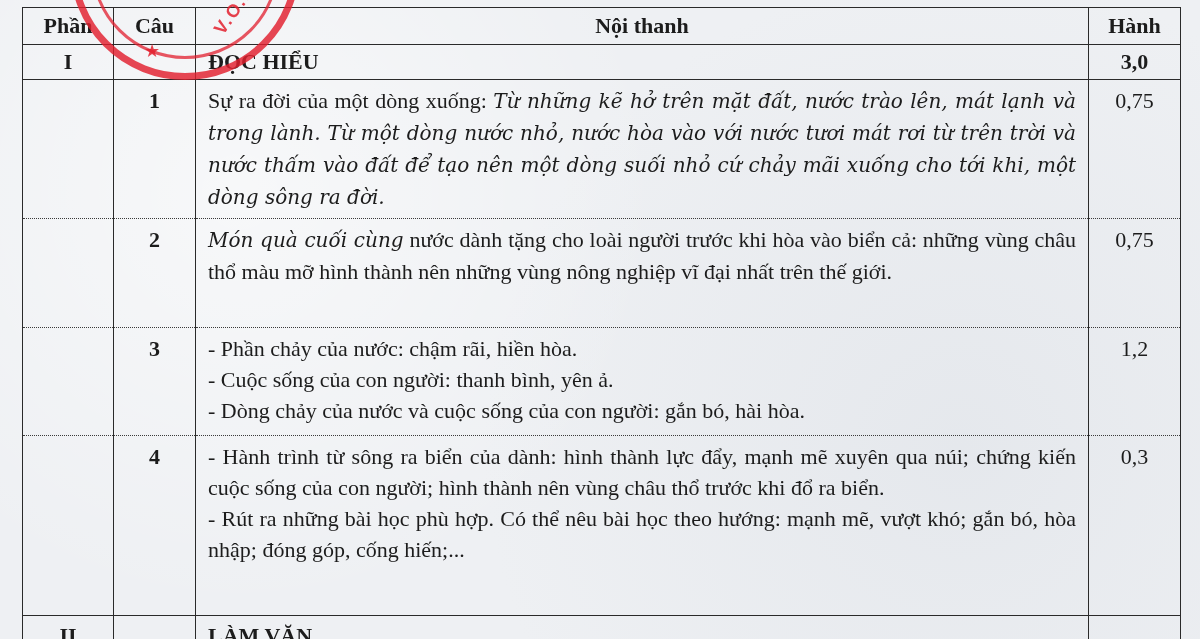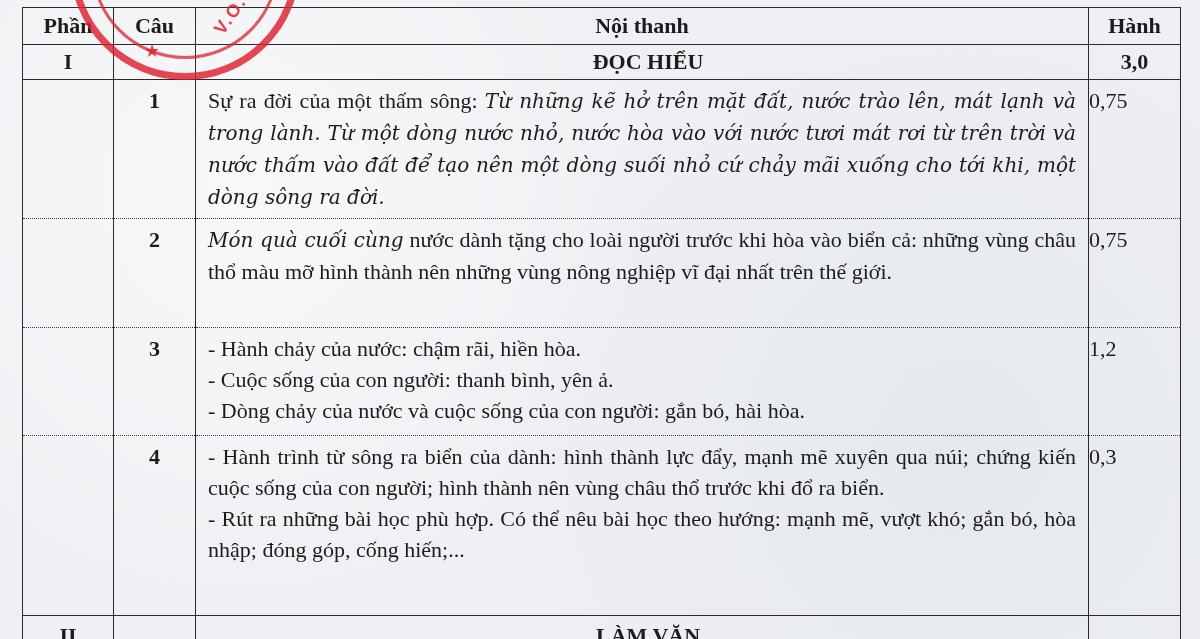--- a/index.html
+++ b/index.html
@@ -88,21 +88,20 @@
       font-size: 22px;
       text-align: center;
       vertical-align: middle;
     }
     tr.section-row td {
       border-bottom: 1.5px solid #2a2a2a;
       height: 34px;
       font-size: 22px;
       font-weight: bold;
       vertical-align: middle;
-      text-align: center;
     }
     tr.section-row td.center { text-align: center; }
     tr.section-row td.content { padding-left: 12px; }
 
     tr.item-row td {
       border-bottom: 1.5px dotted #3a3a3a;
       font-size: 22px;
       line-height: 31px;
     }
     tr.item-row.last td {
@@ -111,20 +110,21 @@
     tr.item-row td.q-num {
       text-align: center;
       font-weight: bold;
       padding-top: 5px;
     }
     tr.item-row td.content {
       padding: 5px 12px 5px 12px;
       text-align: justify;
     }
     tr.item-row td.score {
+      text-align: center;
       padding-top: 5px;
     }
     .it {
       font-style: italic;
       font-family: "DejaVu Serif", serif;
       font-size: 20px;
     }
     .line { display: block; }
 
     tr.section-row.cut td {
@@ -158,36 +158,36 @@
     <tr class="section-row">
       <td class="center">I</td>
       <td></td>
       <td class="content">ĐỌC HIỂU</td>
       <td class="center">3,0</td>
     </tr>
 
     <tr class="item-row" style="height:139px">
       <td></td>
       <td class="q-num">1</td>
-      <td class="content"><span>Sự ra đời của một thấm sông: </span><span class="it">Từ những kẽ hở trên mặt đất, nước trào lên, mát lạnh và trong lành. Từ một dòng nước nhỏ, nước hòa vào với nước tươi mát rơi từ trên trời và nước thấm vào đất để tạo nên một dòng suối nhỏ cứ chảy mãi xuống cho tới khi, một dòng sông ra đời.</span></td>
+      <td class="content"><span>Sự ra đời của một dòng xuống: </span><span class="it">Từ những kẽ hở trên mặt đất, nước trào lên, mát lạnh và trong lành. Từ một dòng nước nhỏ, nước hòa vào với nước tươi mát rơi từ trên trời và nước thấm vào đất để tạo nên một dòng suối nhỏ cứ chảy mãi xuống cho tới khi, một dòng sông ra đời.</span></td>
       <td class="score">0,75</td>
     </tr>
 
     <tr class="item-row" style="height:109px">
       <td></td>
       <td class="q-num">2</td>
       <td class="content"><span class="it">Món quà cuối cùng</span><span> nước dành tặng cho loài người trước khi hòa vào biển cả: những vùng châu thổ màu mỡ hình thành nên những vùng nông nghiệp vĩ đại nhất trên thế giới.</span></td>
       <td class="score">0,75</td>
     </tr>
 
     <tr class="item-row" style="height:108px">
       <td></td>
       <td class="q-num">3</td>
       <td class="content">
-        <span class="line">- Hành chảy của nước: chậm rãi, hiền hòa.</span>
+        <span class="line">- Phần chảy của nước: chậm rãi, hiền hòa.</span>
         <span class="line">- Cuộc sống của con người: thanh bình, yên ả.</span>
         <span class="line">- Dòng chảy của nước và cuộc sống của con người: gắn bó, hài hòa.</span>
       </td>
       <td class="score">1,2</td>
     </tr>
 
     <tr class="item-row last" style="height:180px">
       <td></td>
       <td class="q-num">4</td>
       <td class="content">

